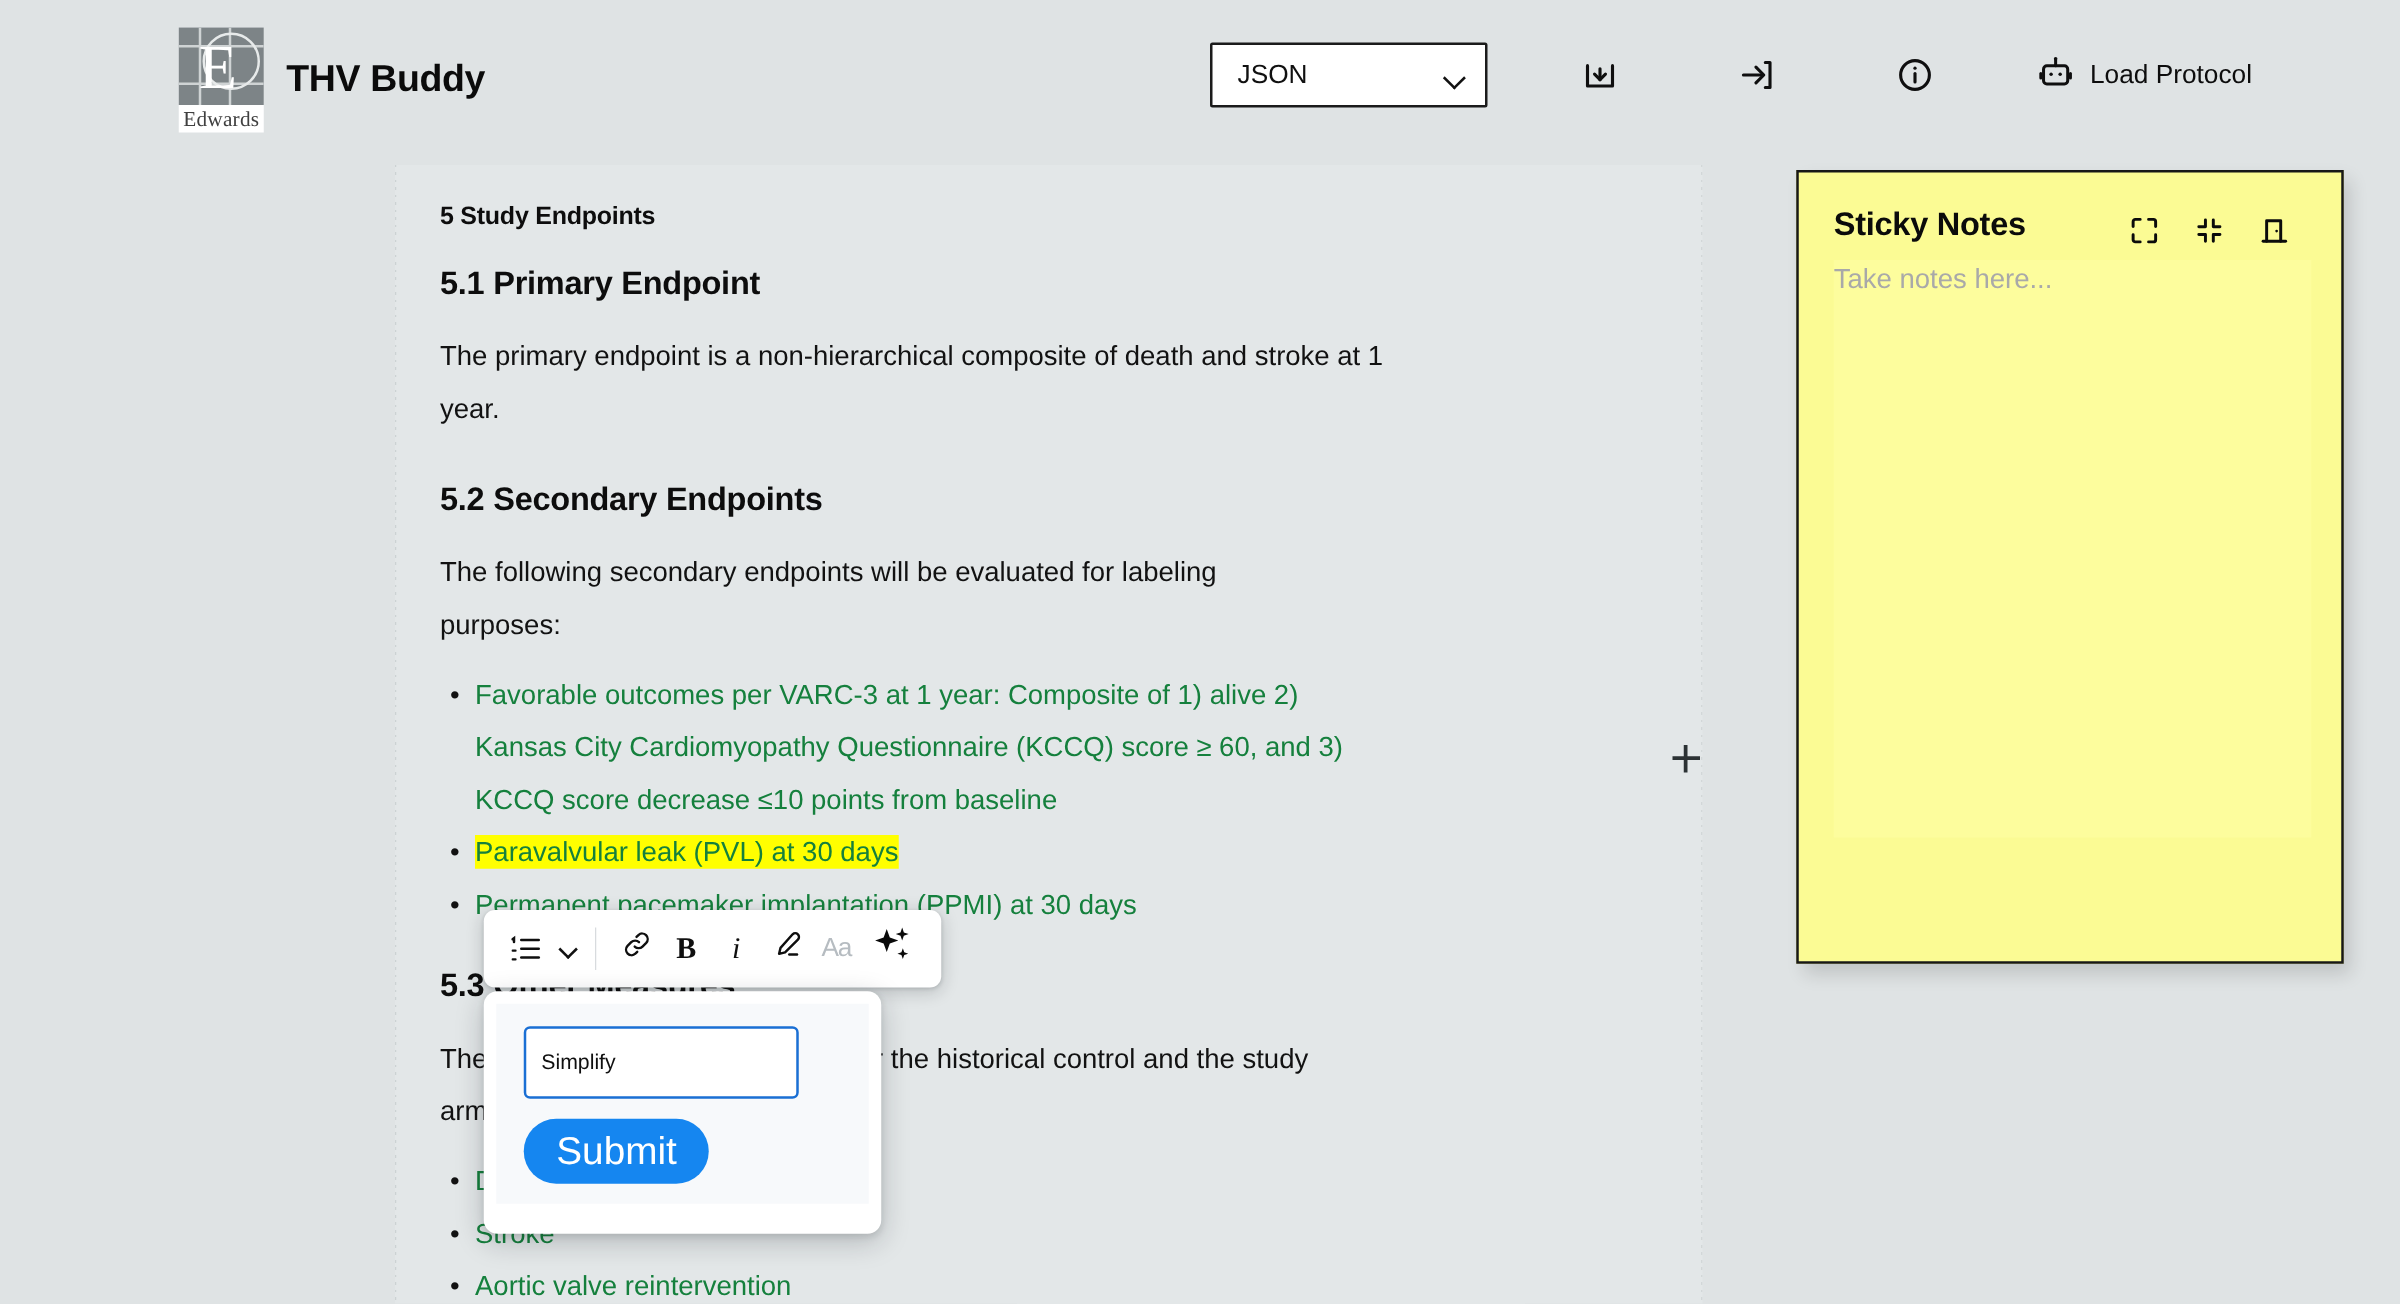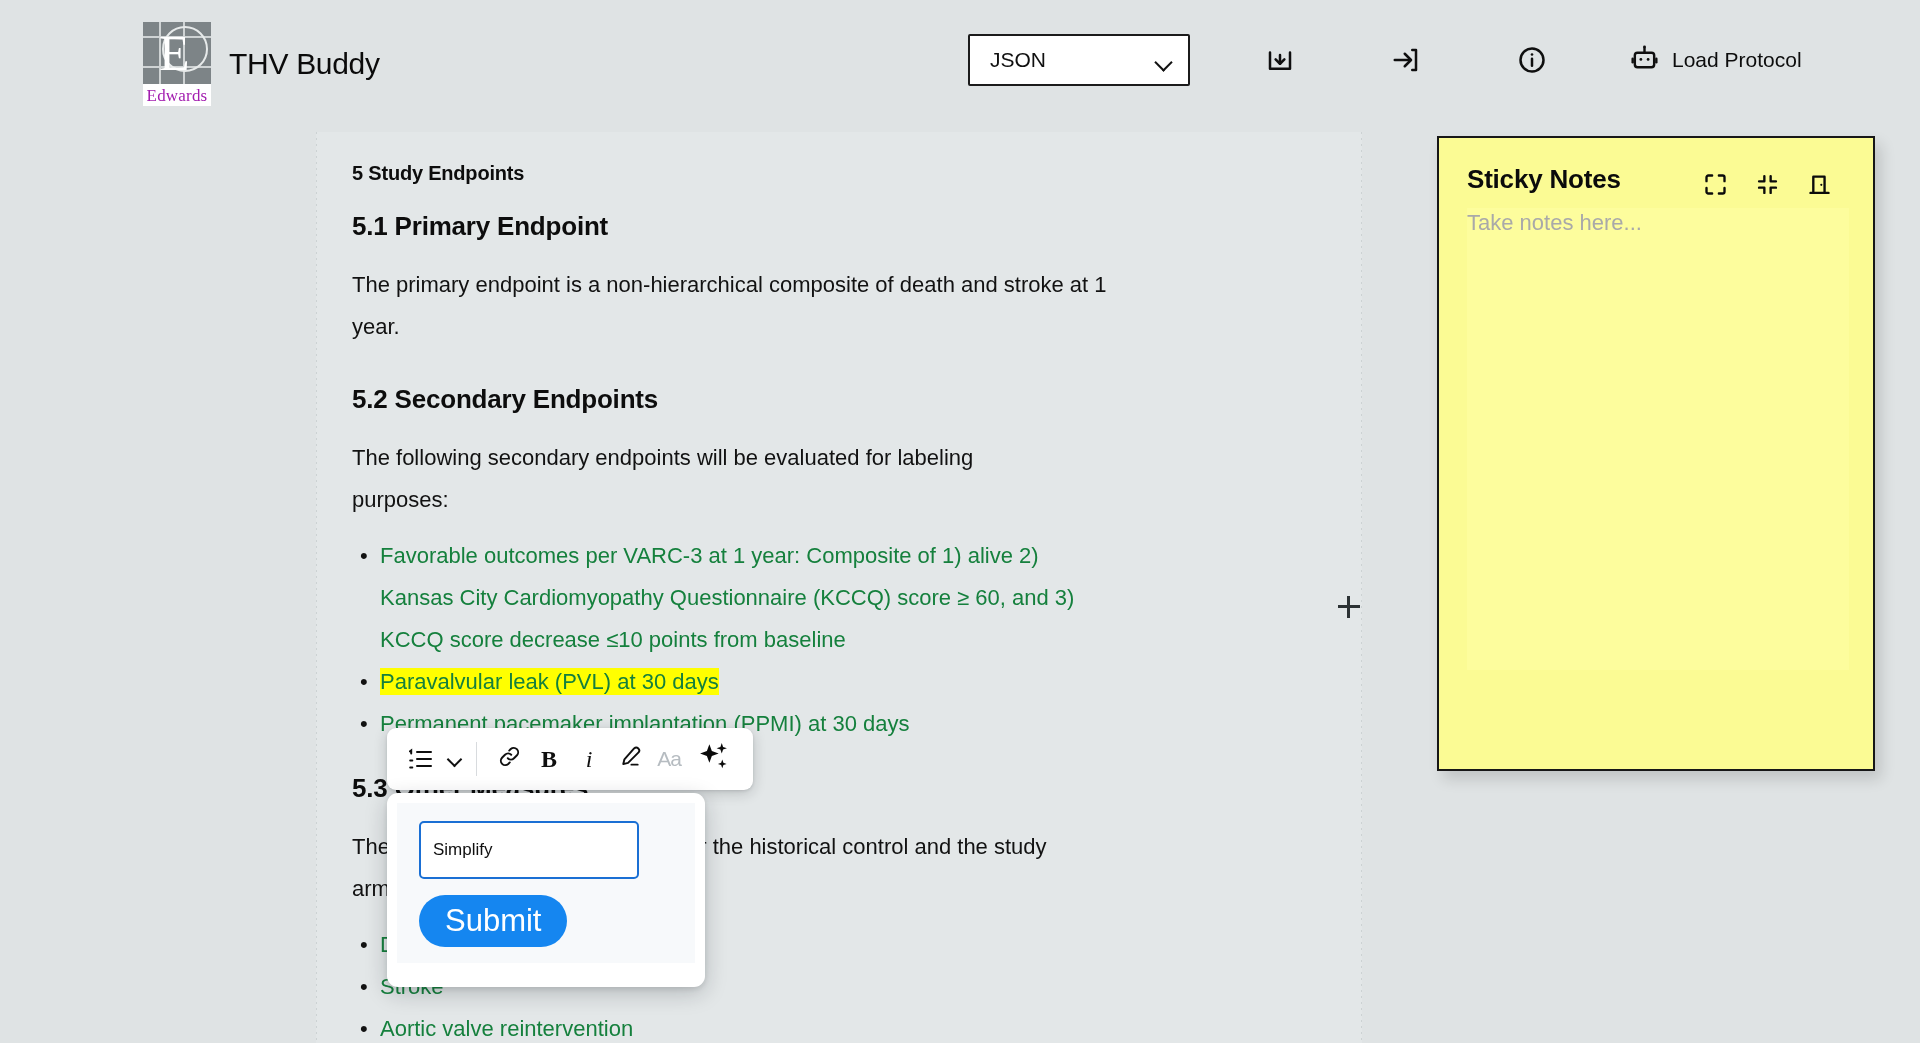--- a/index.html
+++ b/index.html
@@ -65,26 +65,26 @@
     color: #ffffff;
     font-weight: 400;
   }
   .edwards-logo .wordmark {
     position: absolute;
     bottom: 0px; left: 0;
     width: 68px;
     text-align: center;
     font-family: "Liberation Serif", serif;
     font-size: 17px;
-    color: #a21caf;
+    color: #404040;
     letter-spacing: 0.2px;
   }
   .app-title {
     font-size: 30px;
-    font-weight: normal;
+    font-weight: bold;
     color: #0b0b0b;
     letter-spacing: -0.3px;
   }
 
   .header-tools {
     position: absolute;
     left: 968px;
     top: 32px;
     display: flex;
     align-items: center;

